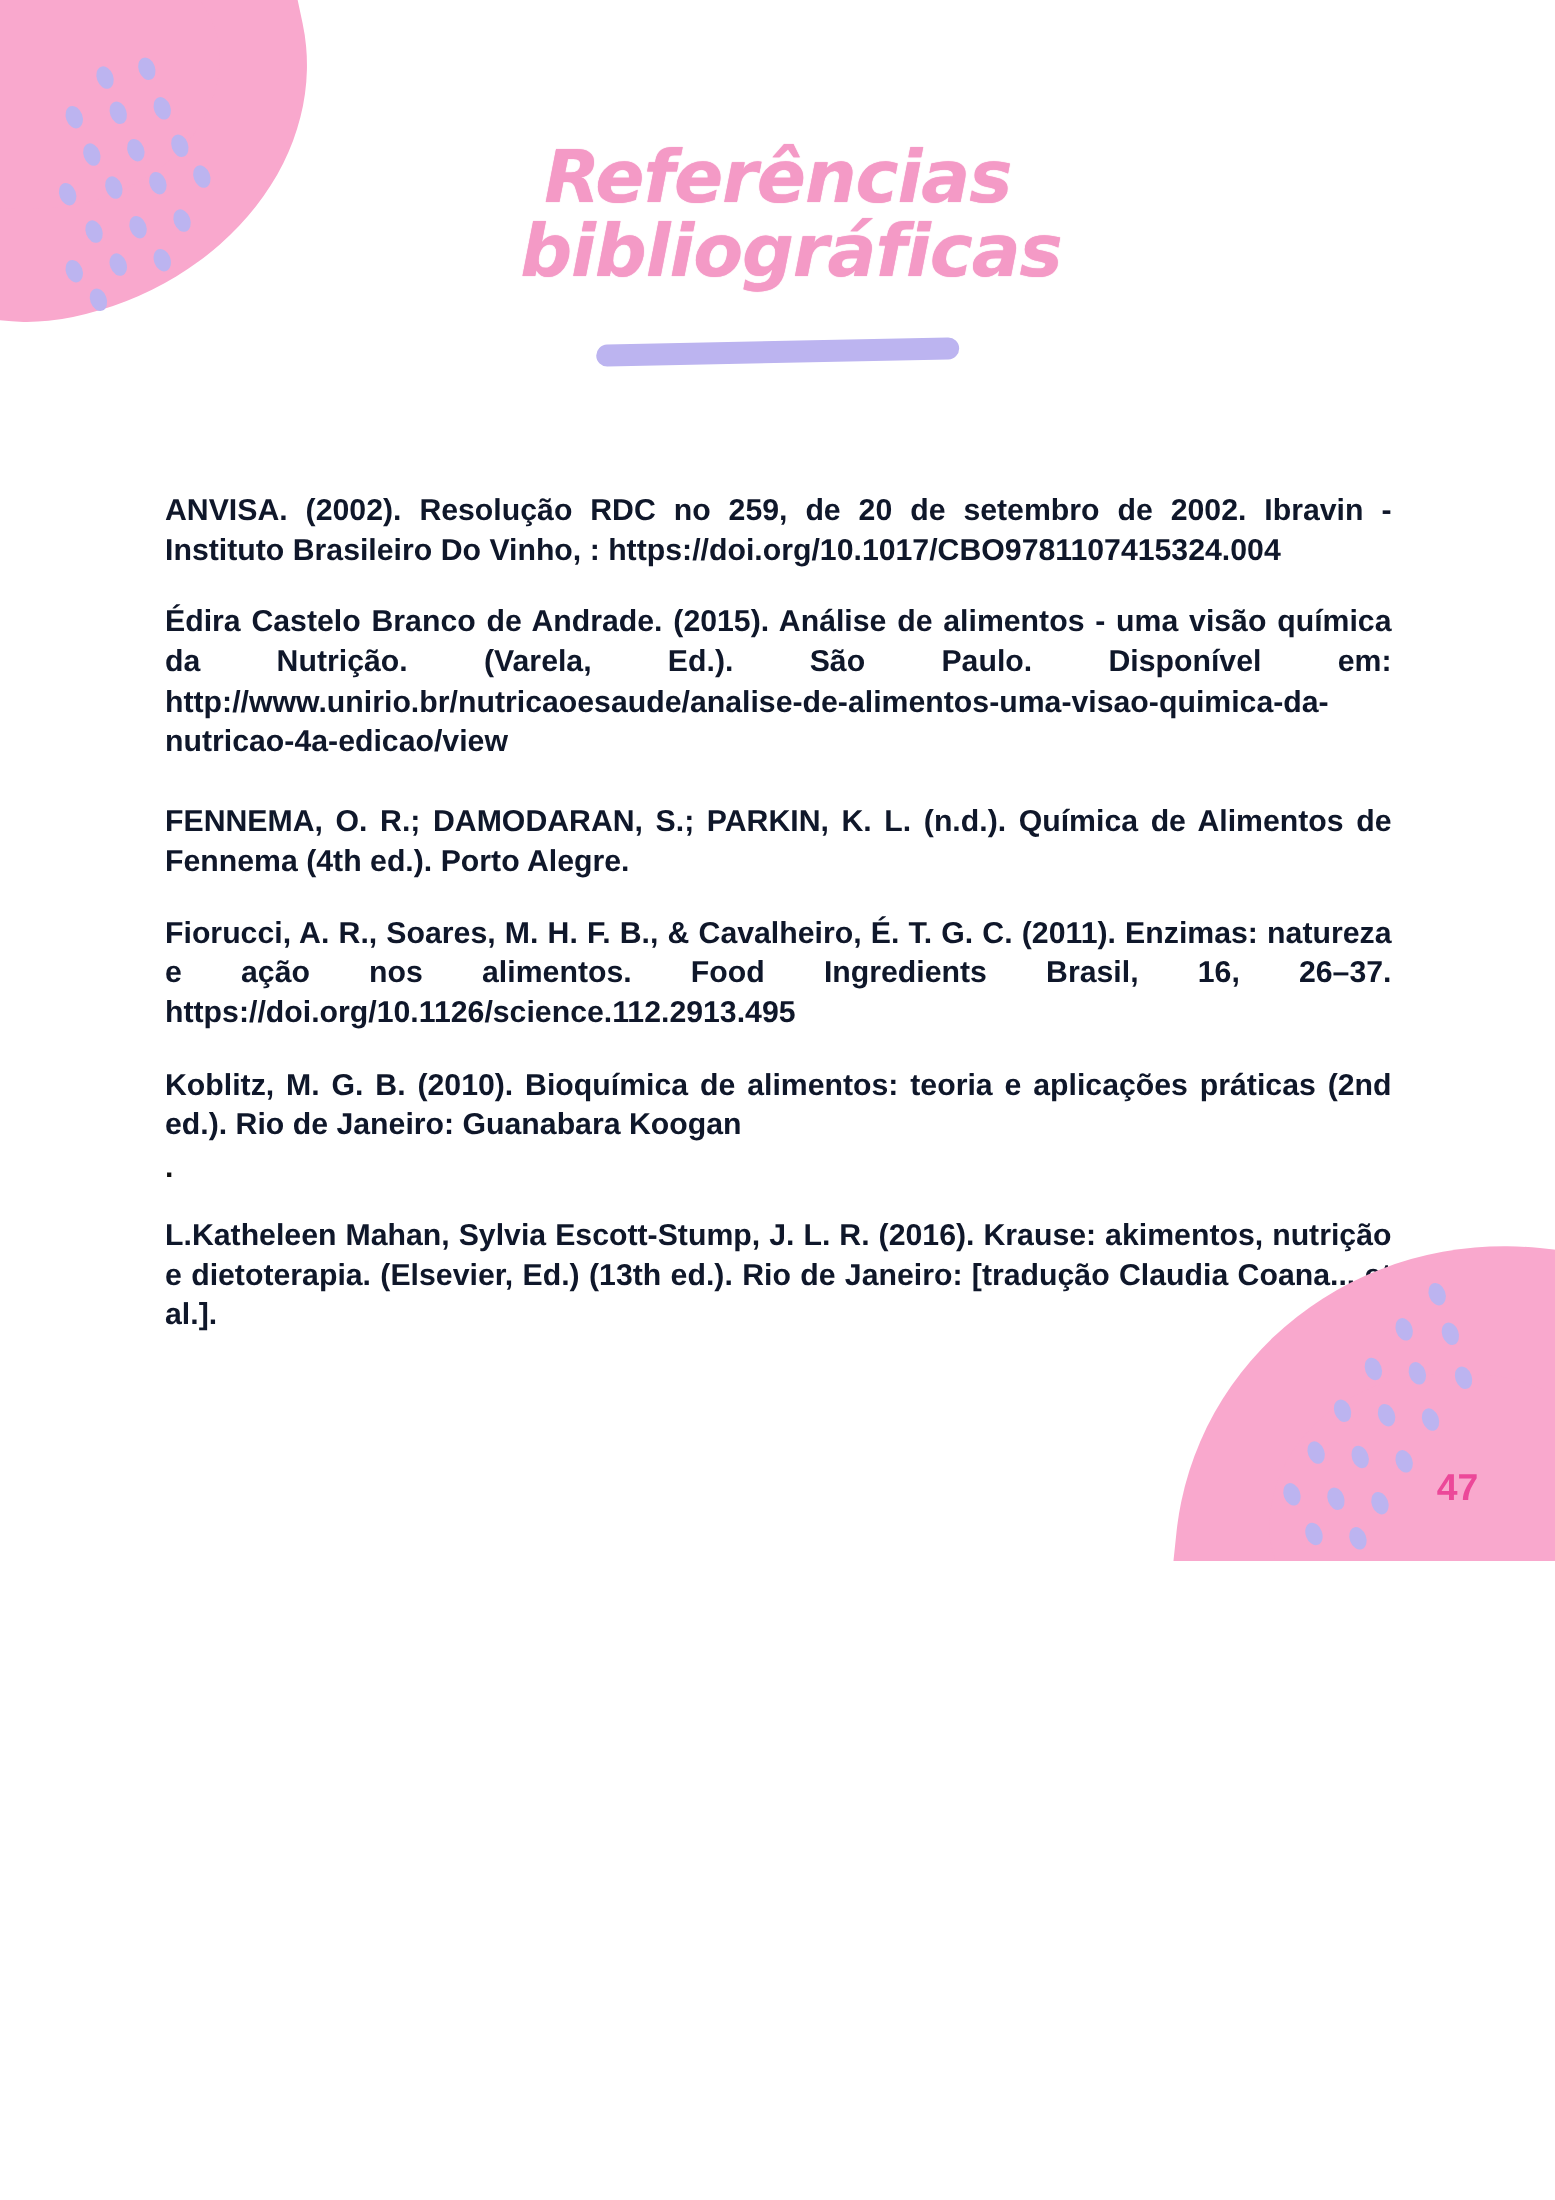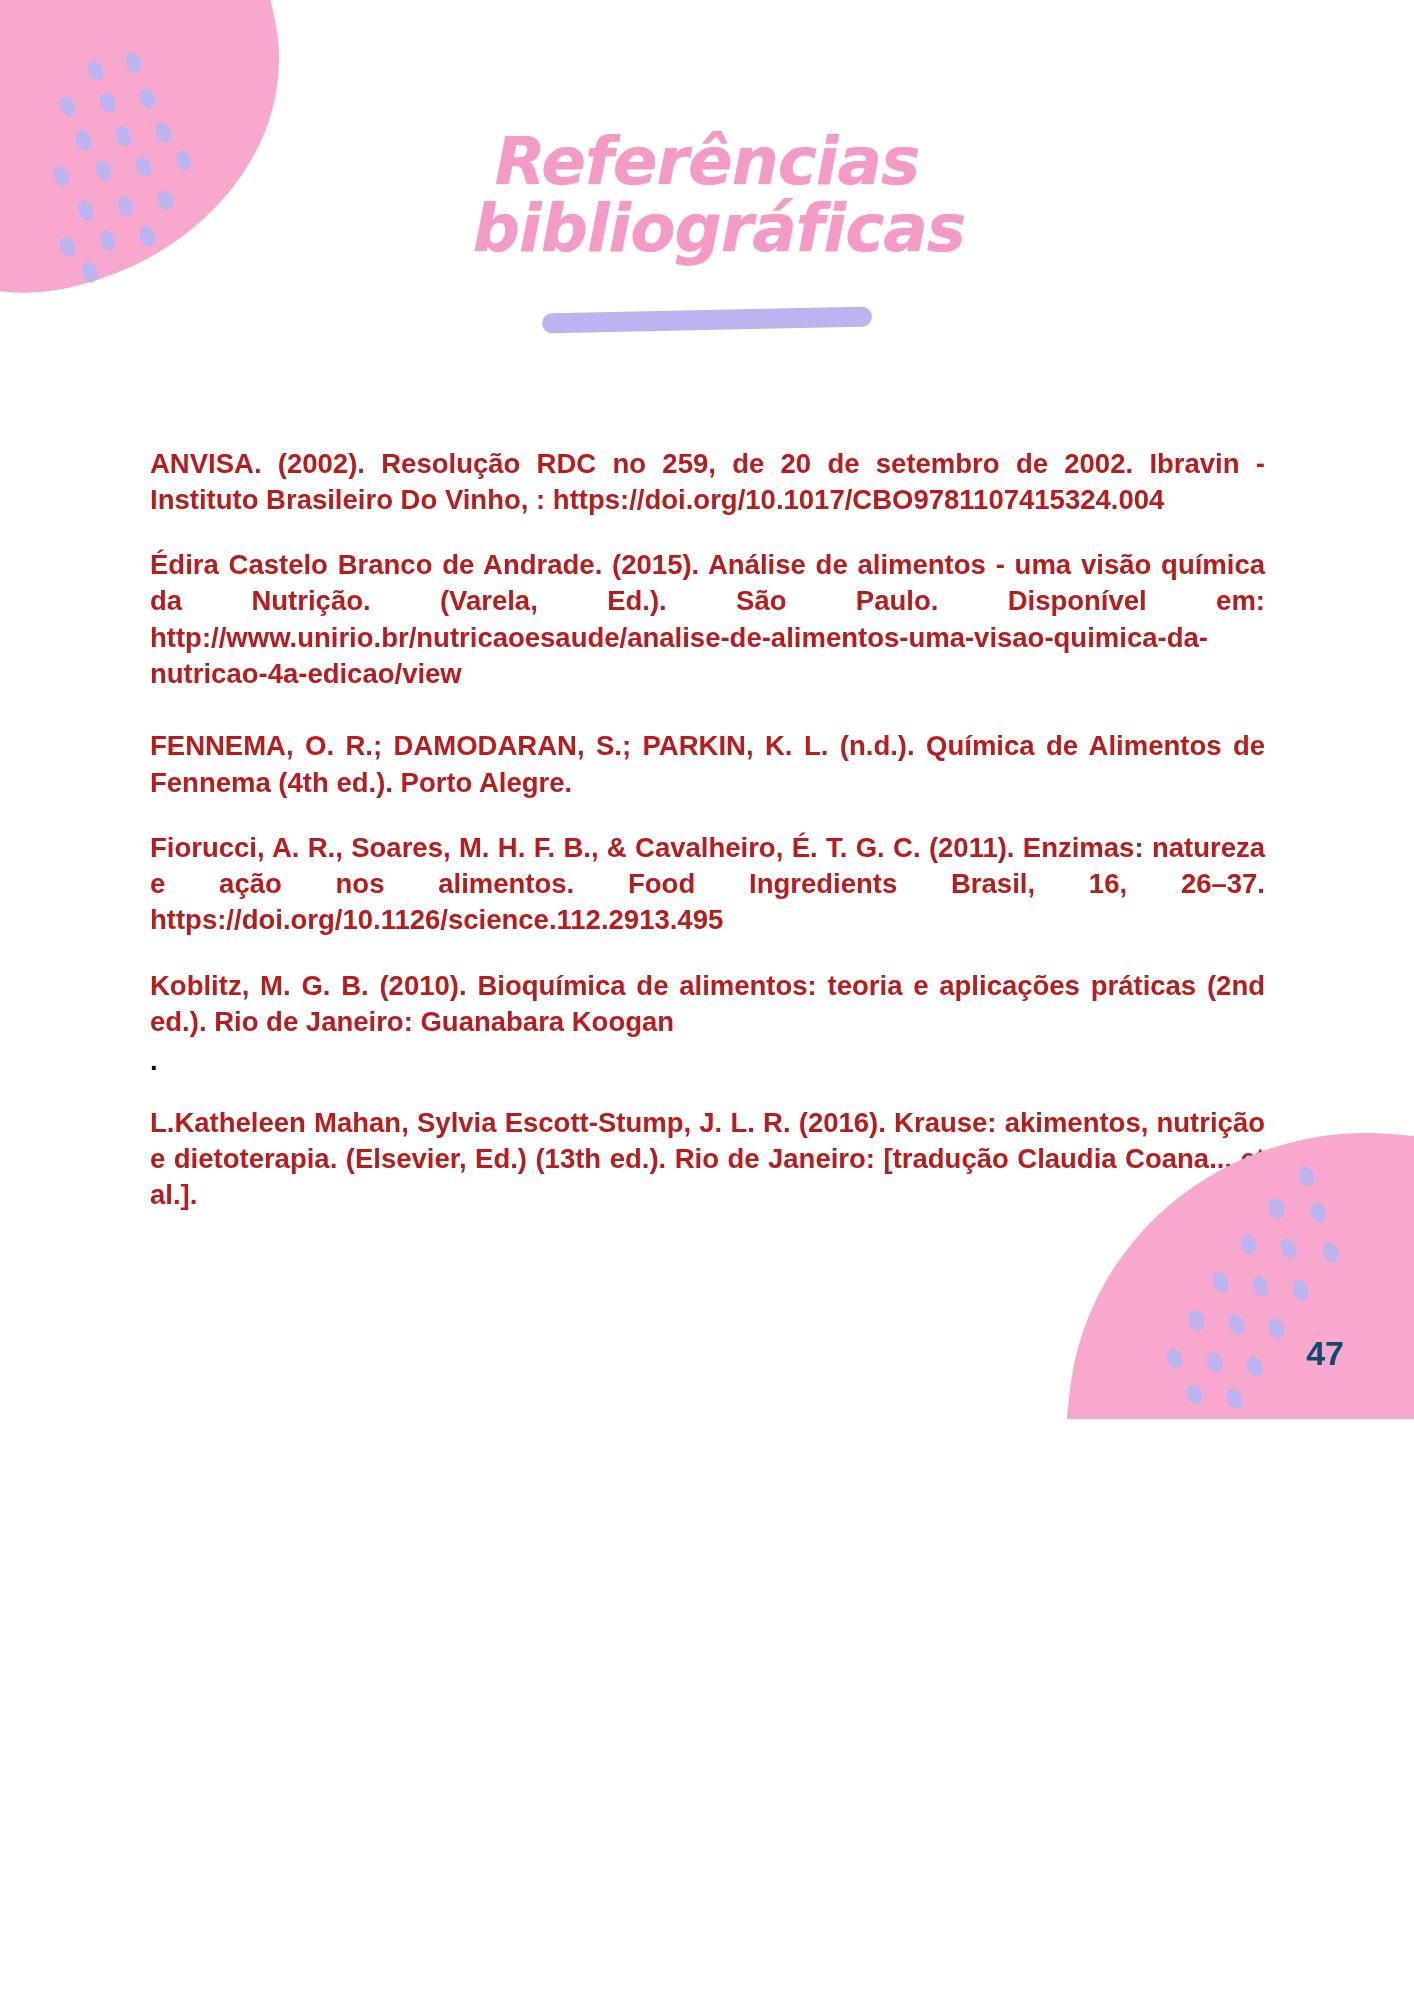--- a/index.html
+++ b/index.html
@@ -105,21 +105,21 @@
     position: absolute;
     top: 418px;
     left: 150px;
     width: 1115px;
   }
   .ref {
     font-family: "Liberation Sans", sans-serif;
     font-weight: bold;
     font-size: 27.5px;
     line-height: 1.32;
-    color: #b91c1c;
+    color: #0f172a;
     text-align: justify;
     margin-bottom: 29px;
     word-break: break-word;
   }
   .ref.last { margin-bottom: 0; }
   .ref.gap-after { margin-bottom: 36px; }
   .ref.tight { margin-bottom: 4px; }
   .ref-dot {
     font-family: "Liberation Sans", sans-serif;
     font-weight: bold;
@@ -130,21 +130,21 @@
   }
 
   
   .page-number {
     position: absolute;
     right: 70px;
     bottom: 46px;
     font-family: "Liberation Sans", sans-serif;
     font-weight: bold;
     font-size: 34px;
-    color: #0c4a6e;
+    color: #ec4899;
   }
 </style>
 </head>
 <body>
 
 <div class="page">
 
   <div class="blob-tl"></div>
   <div class="blob-tl2"></div>
 

